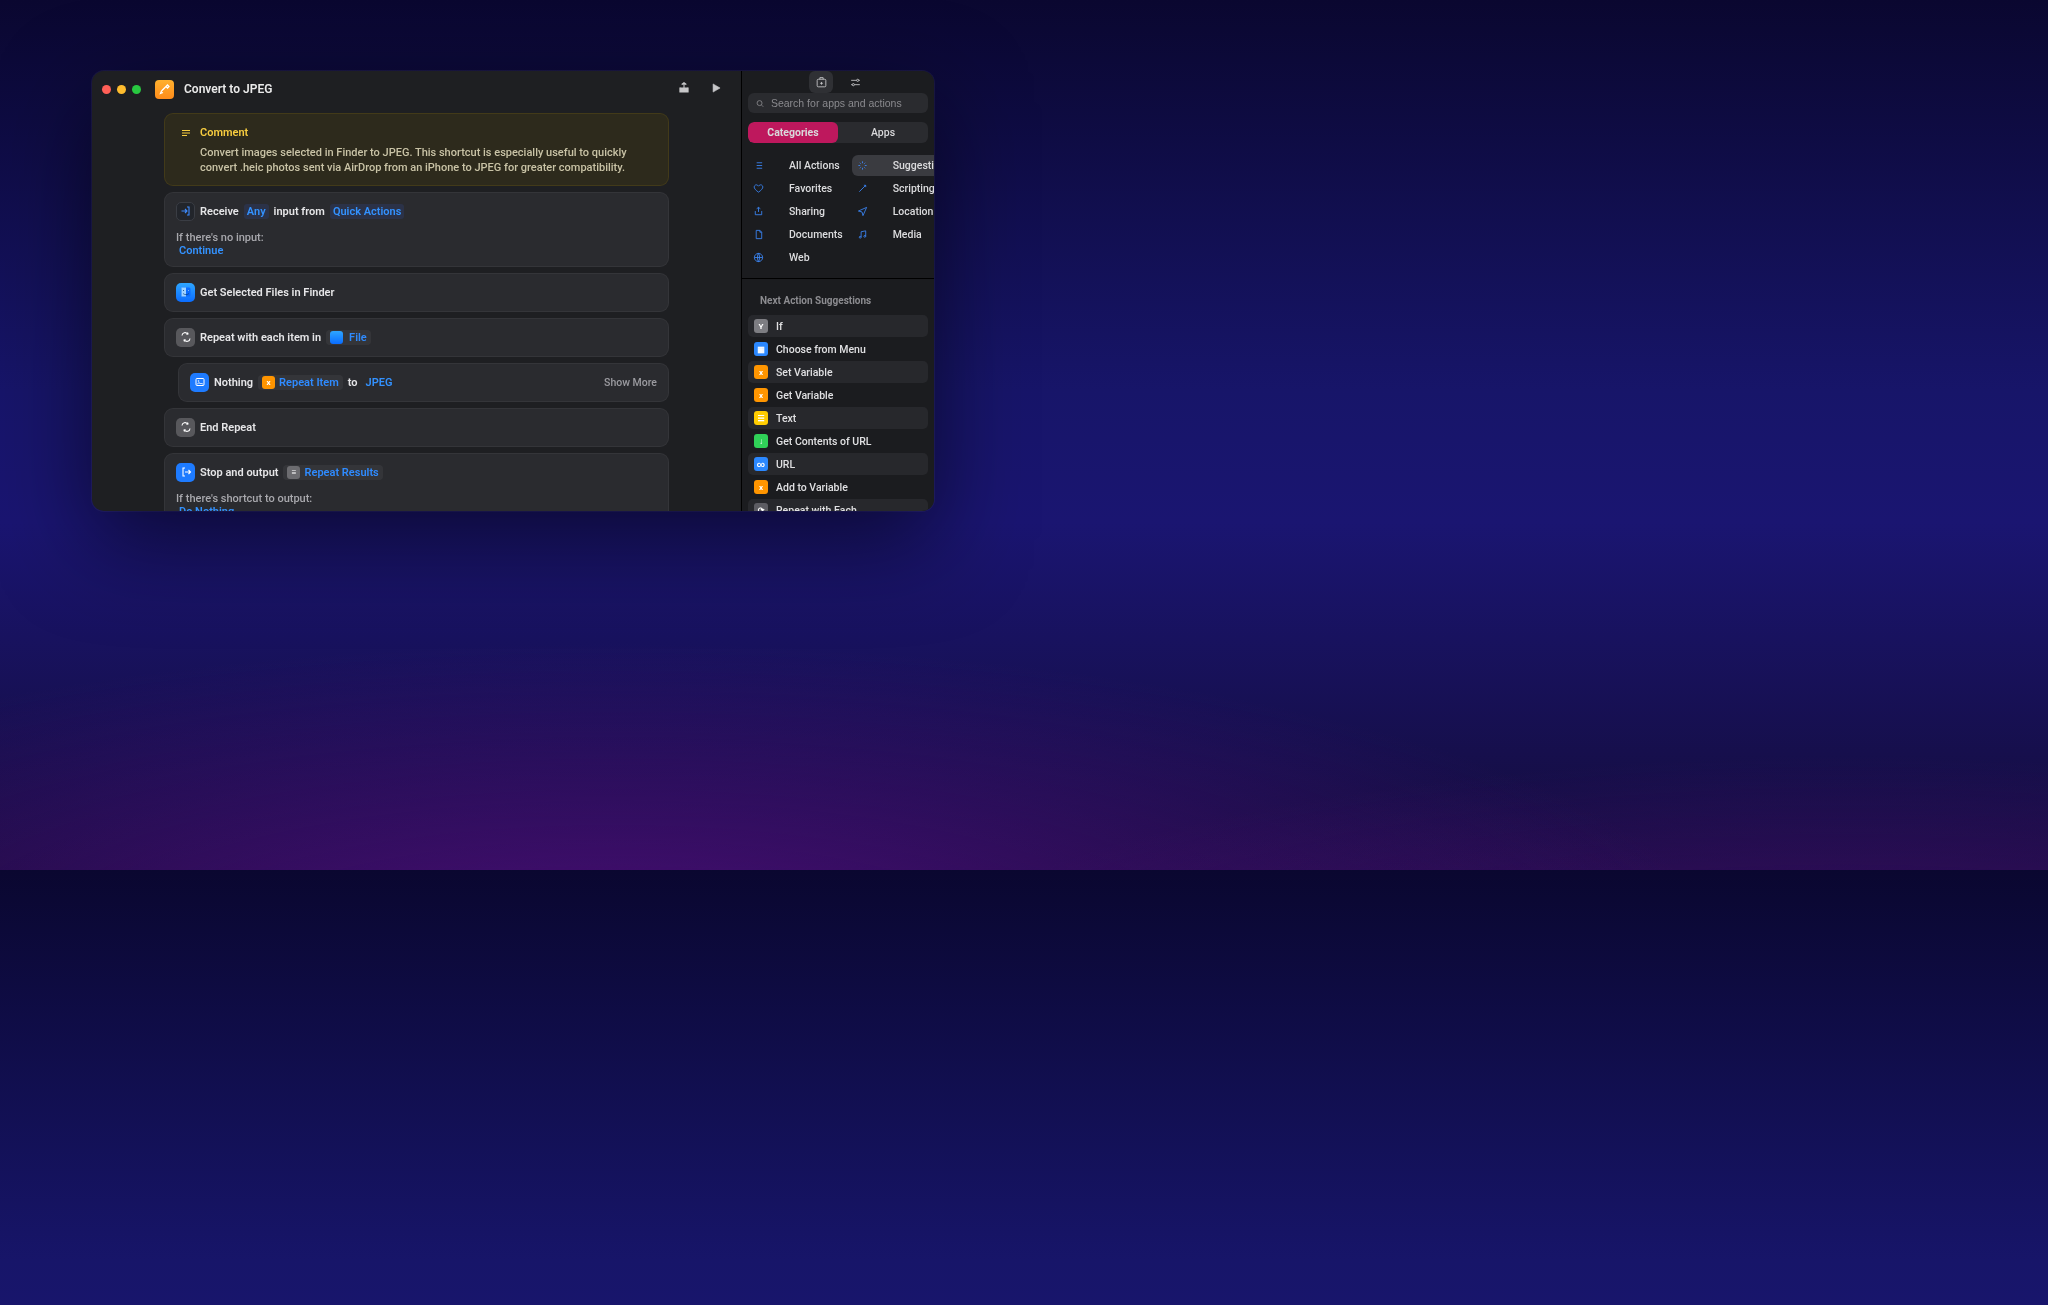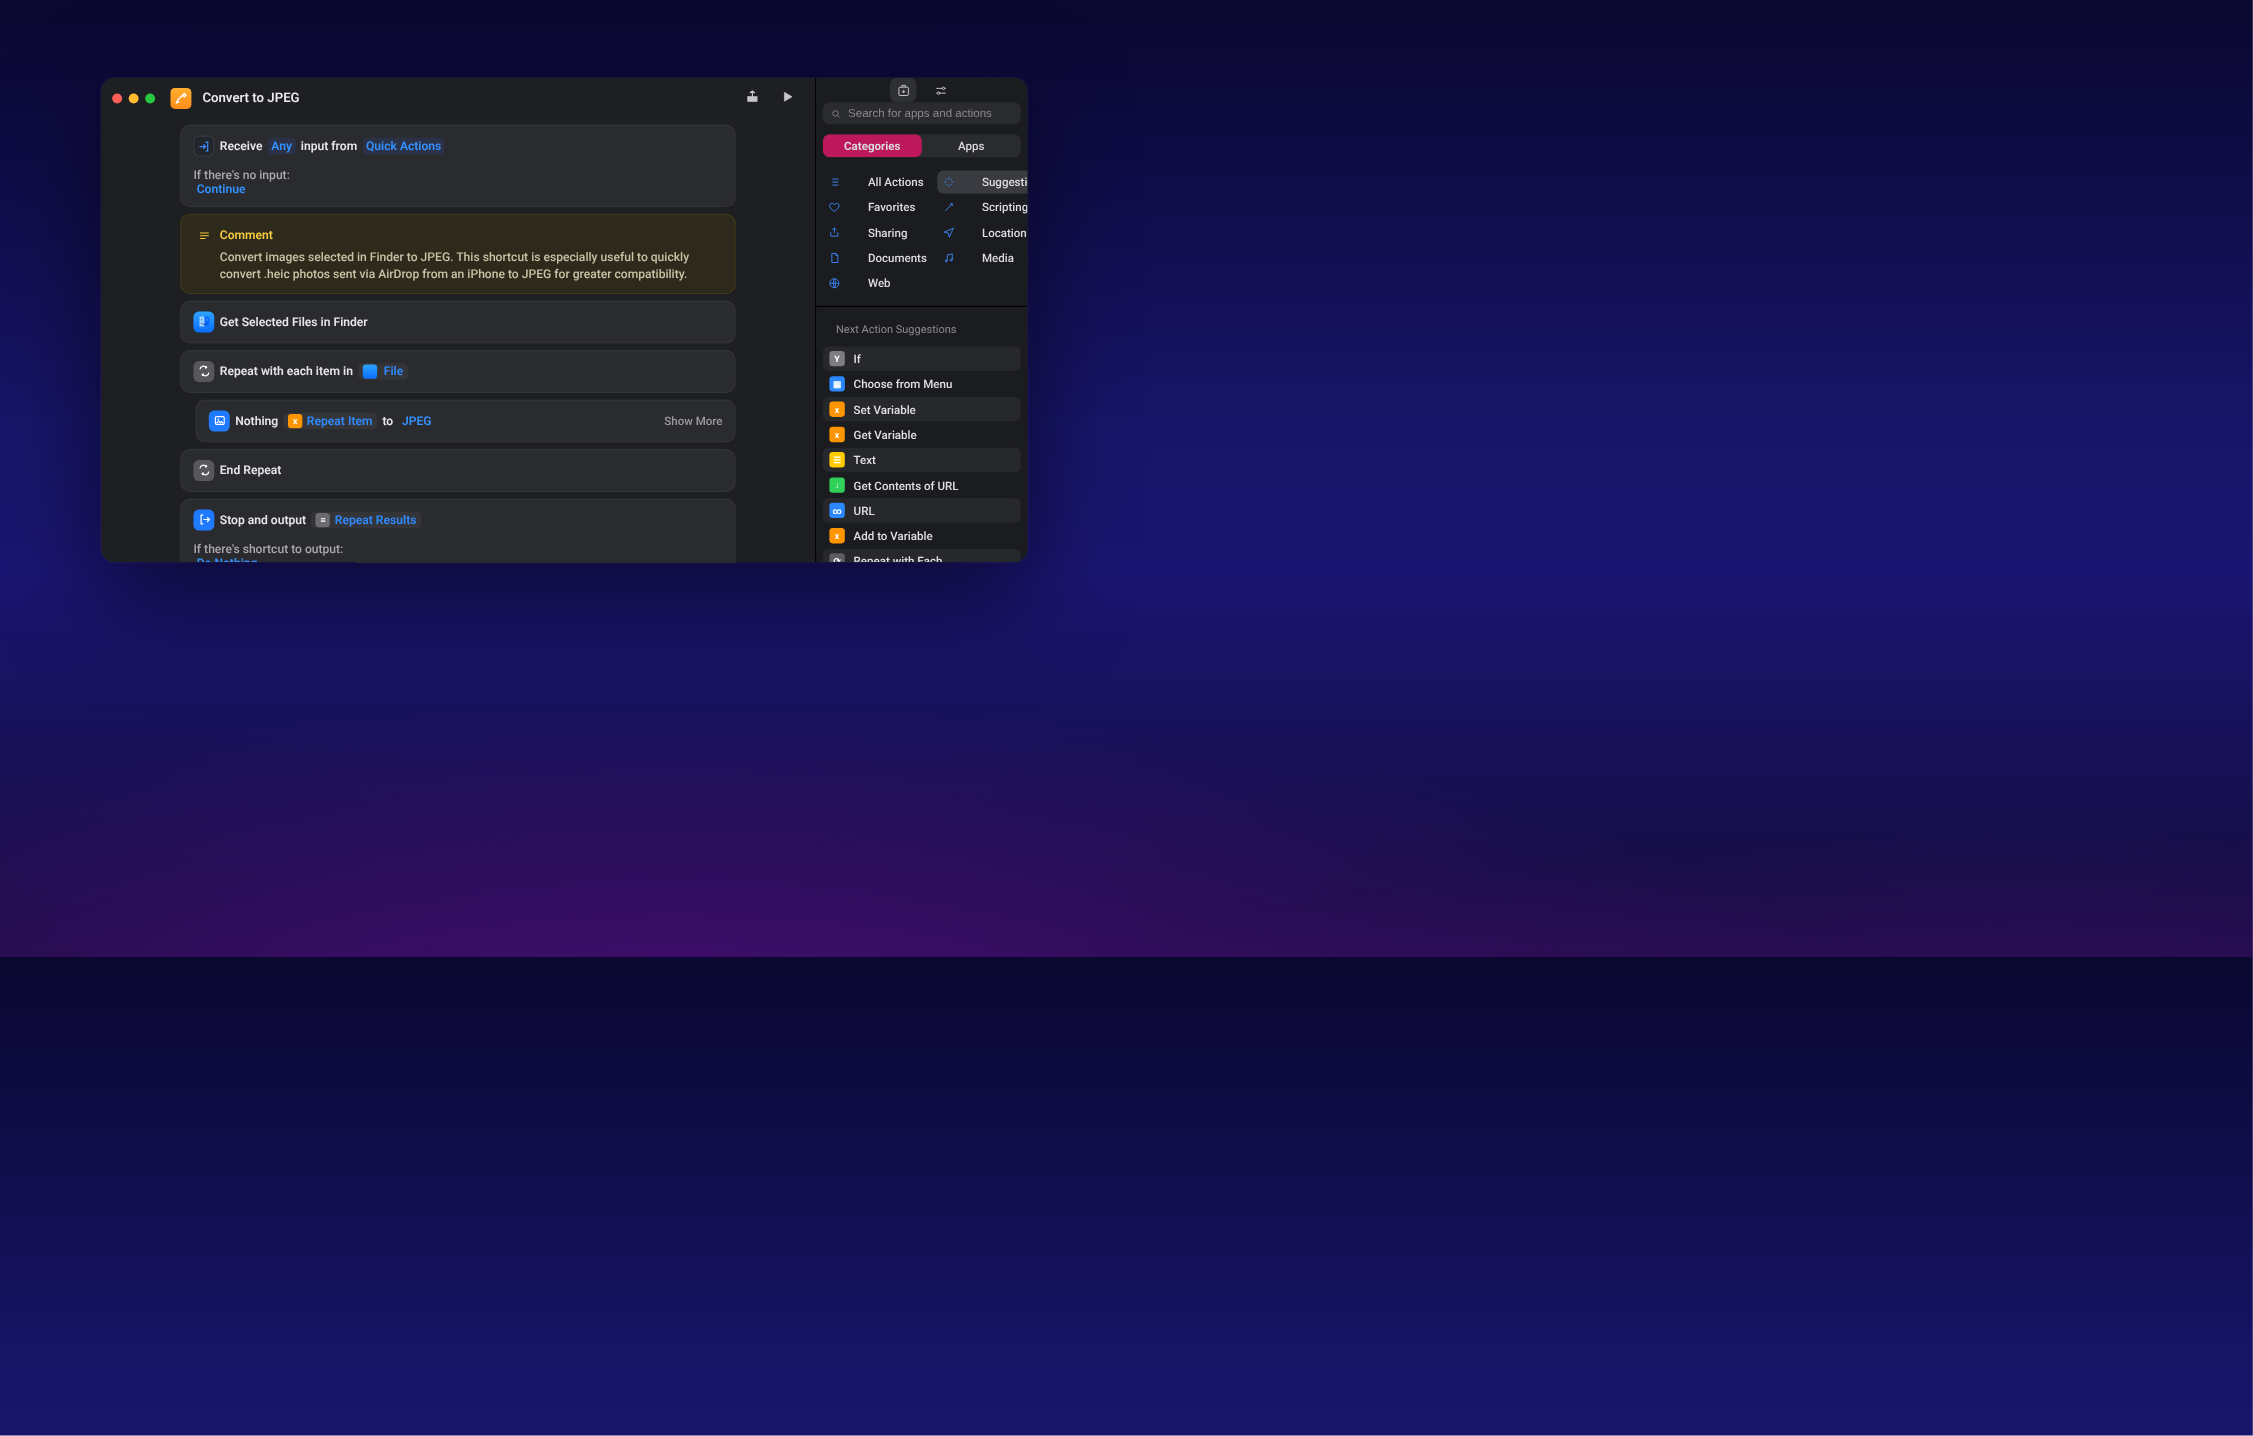--- a/index.html
+++ b/index.html
@@ -135,21 +135,21 @@
   .cat-grid {
     display:grid; grid-template-columns: 1fr 1fr; gap:2px 4px; margin-top:6px;
   }
   .cat {
     display:flex; align-items:center; gap:25px; padding:4px 5px;
     border-radius:6px; color:#dcdcde; font-size:10.5px; font-weight:500; cursor:default;
   }
   .cat.sel { background:#3a3b40;}
   .cat svg { width:11px; height:11px; stroke:#3d8bff; fill:none; stroke-width:1.8;}
 
-  .section-label { color:#8c8c90; font-size:10px; font-weight:400; margin:8px 0 3px 12px;}
+  .section-label { color:#8c8c90; font-size:10px; font-weight:700; margin:8px 0 3px 12px;}
   .sugg-list { display:flex; flex-direction:column; gap:1px;}
   .sugg {
     display:flex; align-items:center; gap:8px; padding:4px 6px;
     border-radius:5px; font-size:10.5px; color:#e0e0e2; font-weight:500;
   }
   .sugg:nth-child(odd){ background:#27282c;}
   .sic { width:14px; height:14px; border-radius:3px; display:flex; align-items:center; justify-content:center;}
   .sic span{ font-size:8px; font-weight:700; color:#fff;}
   .bg-gray{background:#7d7d82;} .bg-blue{background:#2b88ff;} .bg-orange{background:#ff9500;}
   .bg-yellow{background:#ffcc00;} .bg-green{background:#30d158;} .bg-slate{background:#5c5c62;}
@@ -183,46 +183,46 @@
         <span>
           <svg viewBox="0 0 24 24">
               <path d="M7 5l12 7-12 7z" fill="#c7c7c9"></path>
             </svg>
         </span>
       </div>
     </div>
 
     <div class="canvas">
 
+      <div class="action-card comment">
+        <div class="card-row">
+          <span class="act-icon">
+            <svg viewBox="0 0 24 24" stroke="#f7cc3f" stroke-width="2" fill="none">
+              <path d="M4 7h16M4 12h16M4 17h10"></path>
+            </svg>
+          </span>
+          <span class="token-yellow">Comment</span>
+        </div>
+        <div class="comment-body">Convert images selected in Finder to JPEG. This shortcut is especially useful to quickly convert .heic photos sent via AirDrop from an iPhone to JPEG for greater compatibility.</div>
+      </div>
+
       <div class="action-card">
         <div class="card-row">
           <span class="act-icon ai-blueframe">
             <svg viewBox="0 0 24 24" fill="none" stroke="#3d8bff" stroke-width="2.2">
               <path d="M14 4h4v16h-4M3 12h11M10 8l4 4-4 4"></path>
             </svg>
           </span>
           <span>Receive</span>
           <span class="token-link bg">Any</span>
           <span>input from</span>
           <span class="token-link bg">Quick Actions</span>
         </div>
         <div class="subrow mutedline" style="margin-top:10px">If there's no input:</div>
         <div class="subrow"><span class="token-link">Continue</span></div>
-      </div>
-
-      <div class="action-card comment">
-        <div class="card-row">
-          <span class="act-icon">
-            <svg viewBox="0 0 24 24" stroke="#f7cc3f" stroke-width="2" fill="none">
-              <path d="M4 7h16M4 12h16M4 17h10"></path>
-            </svg>
-          </span>
-          <span class="token-yellow">Comment</span>
-        </div>
-        <div class="comment-body">Convert images selected in Finder to JPEG. This shortcut is especially useful to quickly convert .heic photos sent via AirDrop from an iPhone to JPEG for greater compatibility.</div>
       </div>
 
       <div class="action-card">
         <div class="card-row">
           <span class="act-icon ai-finder">
             <svg viewBox="0 0 24 24">
                 <rect x="3" y="3" width="18" height="18" rx="3" fill="#0a6cff"></rect>
                 <path d="M3 3h9v18H3z" fill="#9fd3ff"></path>
                 <circle cx="7" cy="9" r="1" fill="#053a7a"></circle>
                 <circle cx="17" cy="9" r="1" fill="#9fd3ff"></circle>

